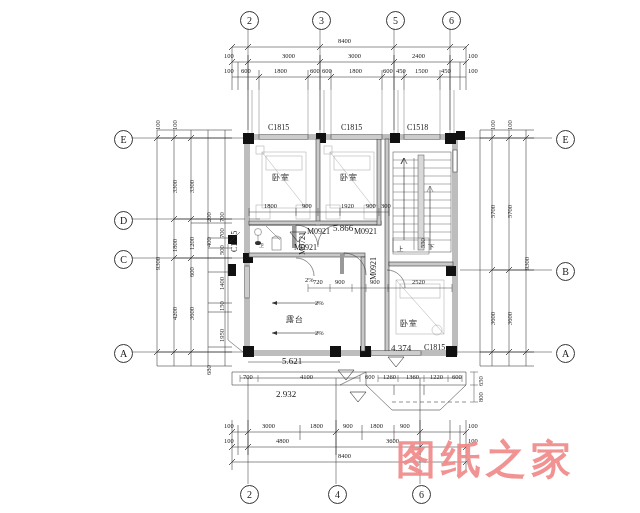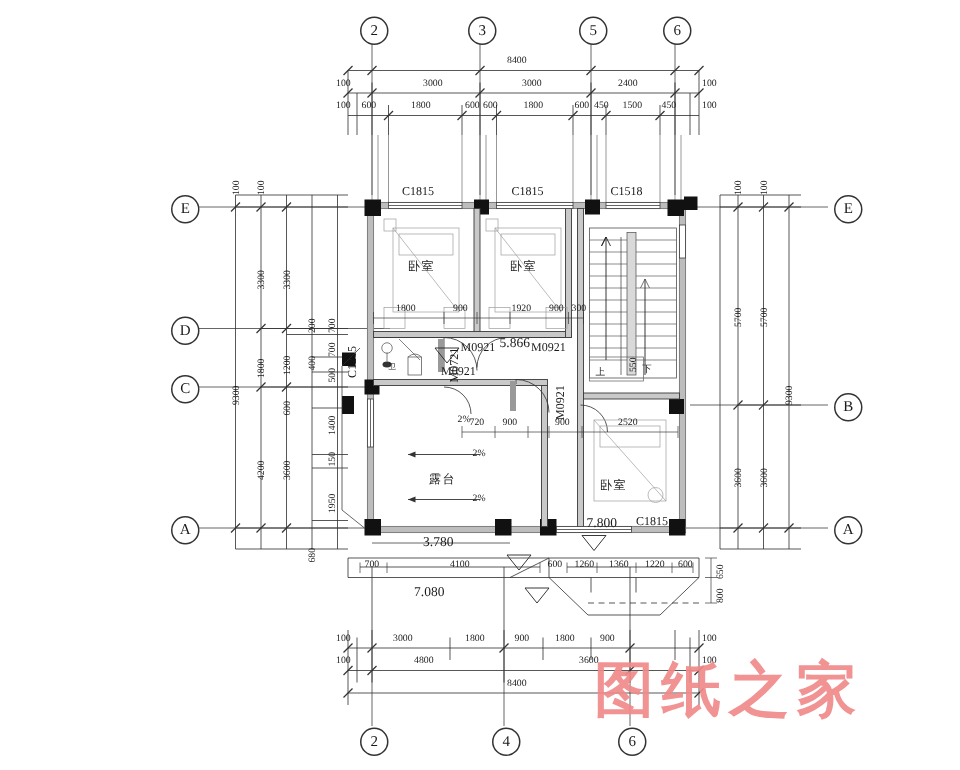--- a/index.html
+++ b/index.html
@@ -513,23 +513,23 @@
 <div class="lbl code vtxt" style="left:231px;top:252px">C1215</div>
 <div class="lbl code" style="left:424px;top:344px">C1815</div>
 
 <div class="lbl code" style="left:307px;top:228px">M0921</div>
 <div class="lbl code vtxt" style="left:299px;top:255px">M0721</div>
 <div class="lbl code" style="left:354px;top:228px">M0921</div>
 <div class="lbl code" style="left:294px;top:244px">M0921</div>
 <div class="lbl code vtxt" style="left:370px;top:280px">M0921</div>
 
 <div class="lbl elev" style="left:333px;top:224px">5.866</div>
-<div class="lbl elev" style="left:391px;top:344px">7.800</div>
-<div class="lbl elev" style="left:282px;top:357px">3.780</div>
-<div class="lbl elev" style="left:276px;top:390px">7.080</div>
+<div class="lbl elev" style="left:391px;top:344px">4.374</div>
+<div class="lbl elev" style="left:282px;top:357px">5.621</div>
+<div class="lbl elev" style="left:276px;top:390px">2.932</div>
 
 <div class="lbl dim" style="left:315px;top:300px">2%</div>
 <div class="lbl dim" style="left:315px;top:330px">2%</div>
 <div class="lbl dim" style="left:305px;top:277px">2%</div>
 <div class="lbl dim" style="left:397px;top:246px">上</div>
 <div class="lbl dim" style="left:428px;top:244px">下</div>
 <div class="lbl dim vtxt" style="left:420px;top:248px">550</div>
 
 <div id="wm">图纸之家</div>
 

